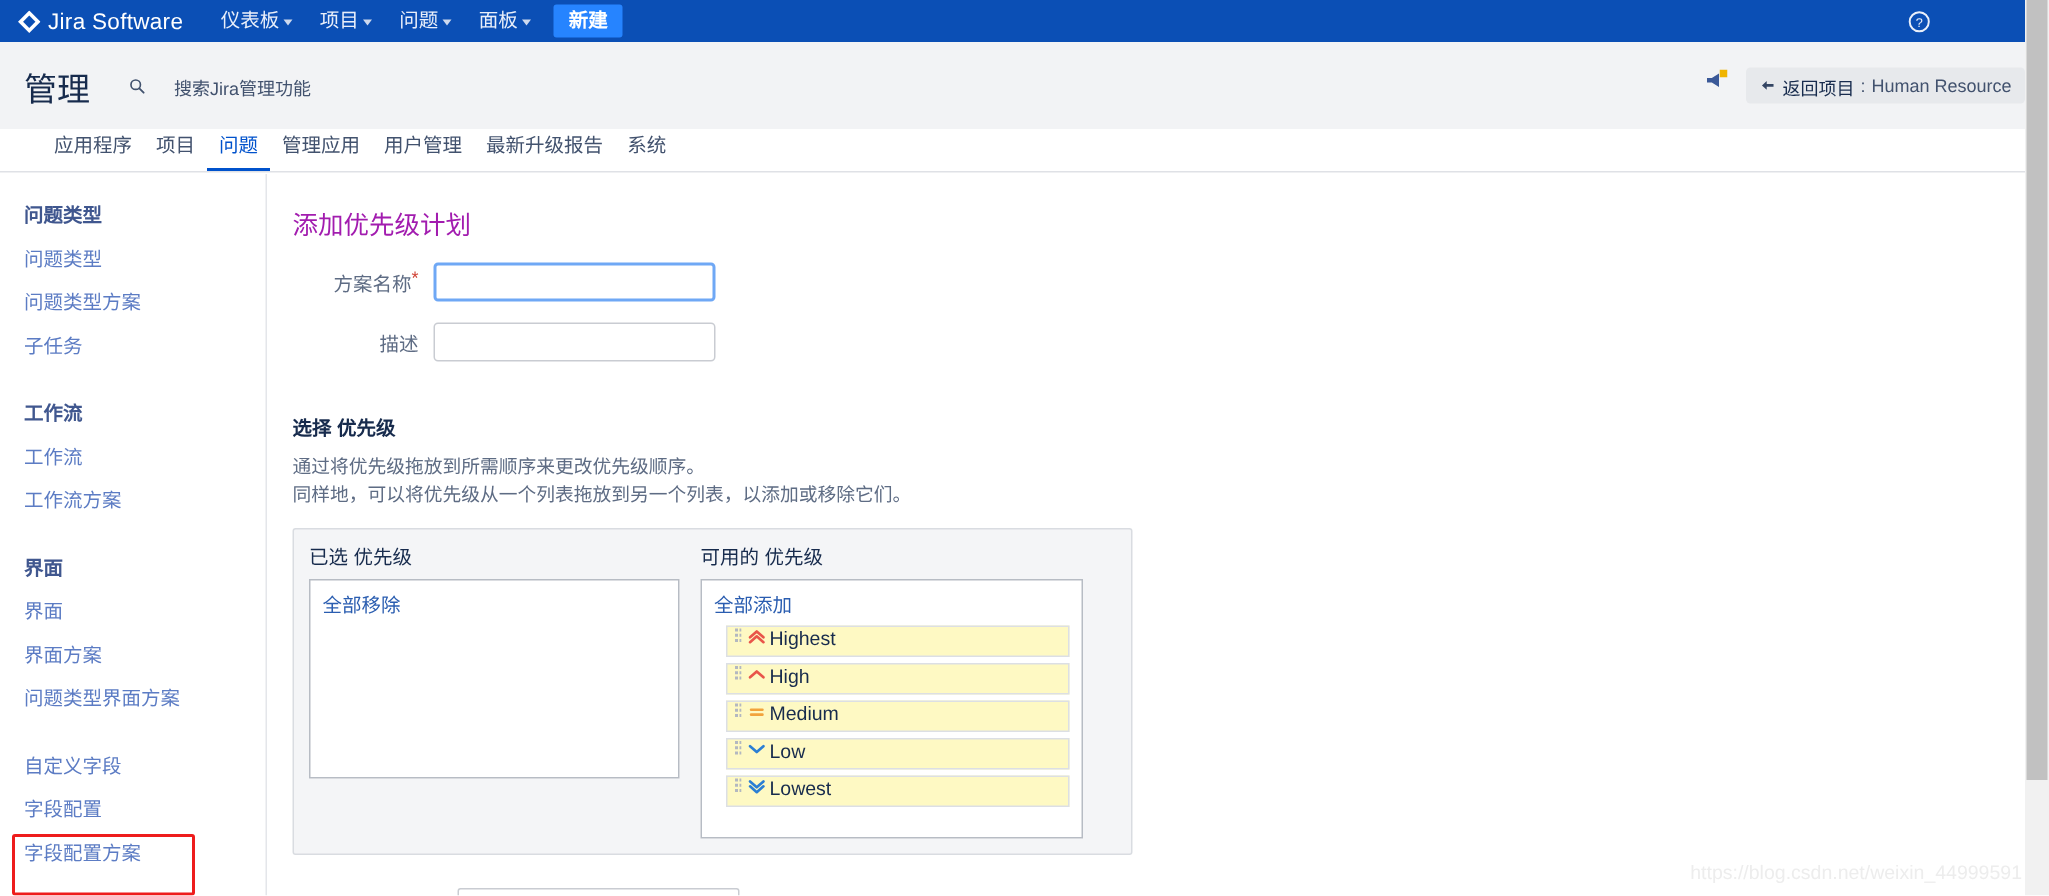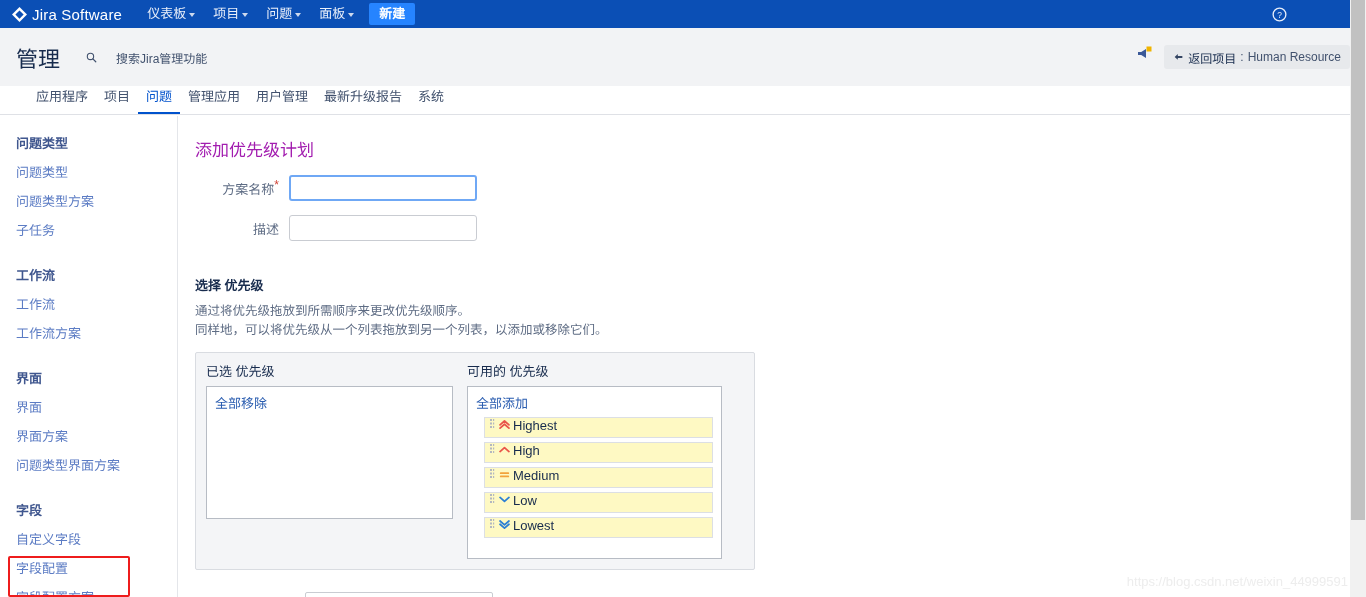--- a/index.html
+++ b/index.html
@@ -452,21 +452,20 @@
 
     <div class="side-group">
       <div class="side-head">界面</div>
       <div class="side-link">界面</div>
       <div class="side-link">界面方案</div>
       <div class="side-link">问题类型界面方案</div>
     </div>
     <div class="side-spacer"></div>
 
     <div class="side-group">
-      <div class="side-head">字段</div>
       <div class="side-link">自定义字段</div>
       <div class="side-link">字段配置</div>
       <div class="side-link">字段配置方案</div>
     </div>
 
   </div>
 
   <div class="redbox"></div>
 
   <div class="main">

